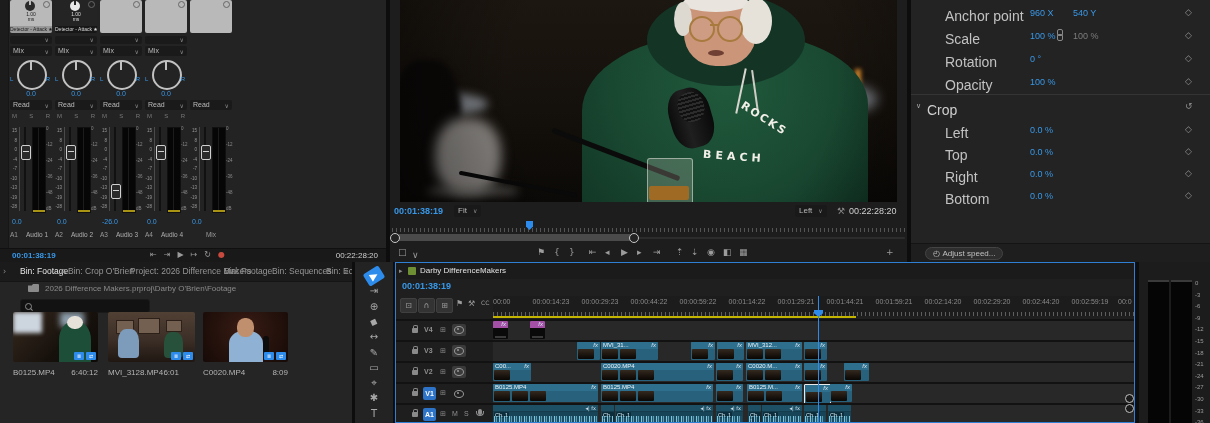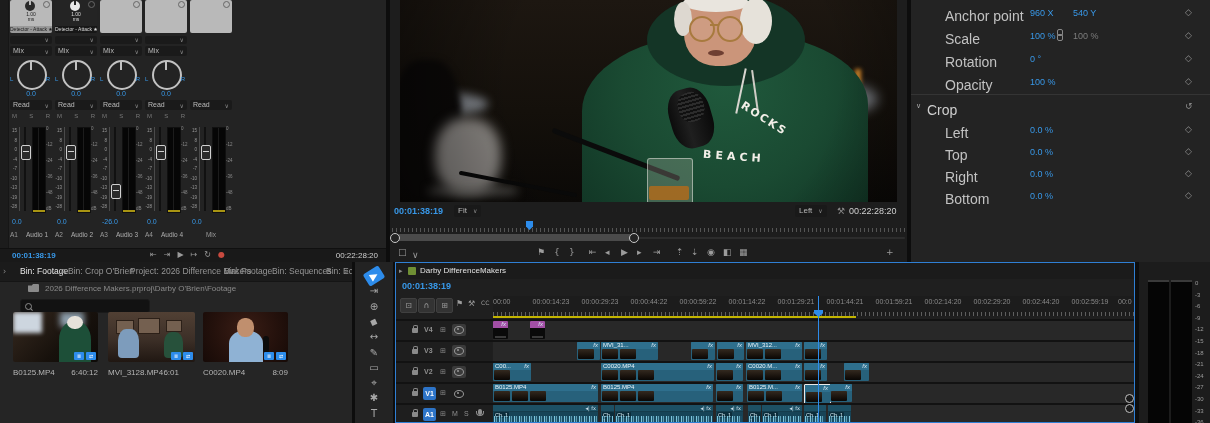--- a/index.html
+++ b/index.html
@@ -558,20 +558,23 @@
           <div class="v1">0.0 %</div>
           <div class="kf glyph">◇</div>
         </div>
         <div class="fxrow" style="top: 186px;">
           <div class="lb">Bottom</div>
           <div class="v1">0.0 %</div>
           <div class="kf glyph">◇</div>
         </div>
       </div>
     <div id="fx-divider"></div>
+    <div id="fx-bottom">
+      <button id="adjust-speed"><span class="glyph">◴ </span><span>Adjust speed...</span></button>
+    </div>
   </section>
 
   <section id="project" class="panel">
     <div id="pj-tabbar">
       <span class="abs t8 gray glyph" style="left:3px;top:5px;">›</span>
       <span class="abs t8 gray glyph" style="right:3px;top:5px;">»</span>
     <span class="pj-tab active" style="left: 20px;">Bin: Footage</span>
         <span class="pj-tab glyph" style="left: 60px; color: rgb(138, 138, 138);">≡</span>
         <span class="pj-tab" style="left: 68px;">Bin: Crop O'Brien</span>
         <span class="pj-tab" style="left: 130px;">Project: 2026 Difference Makers</span>

